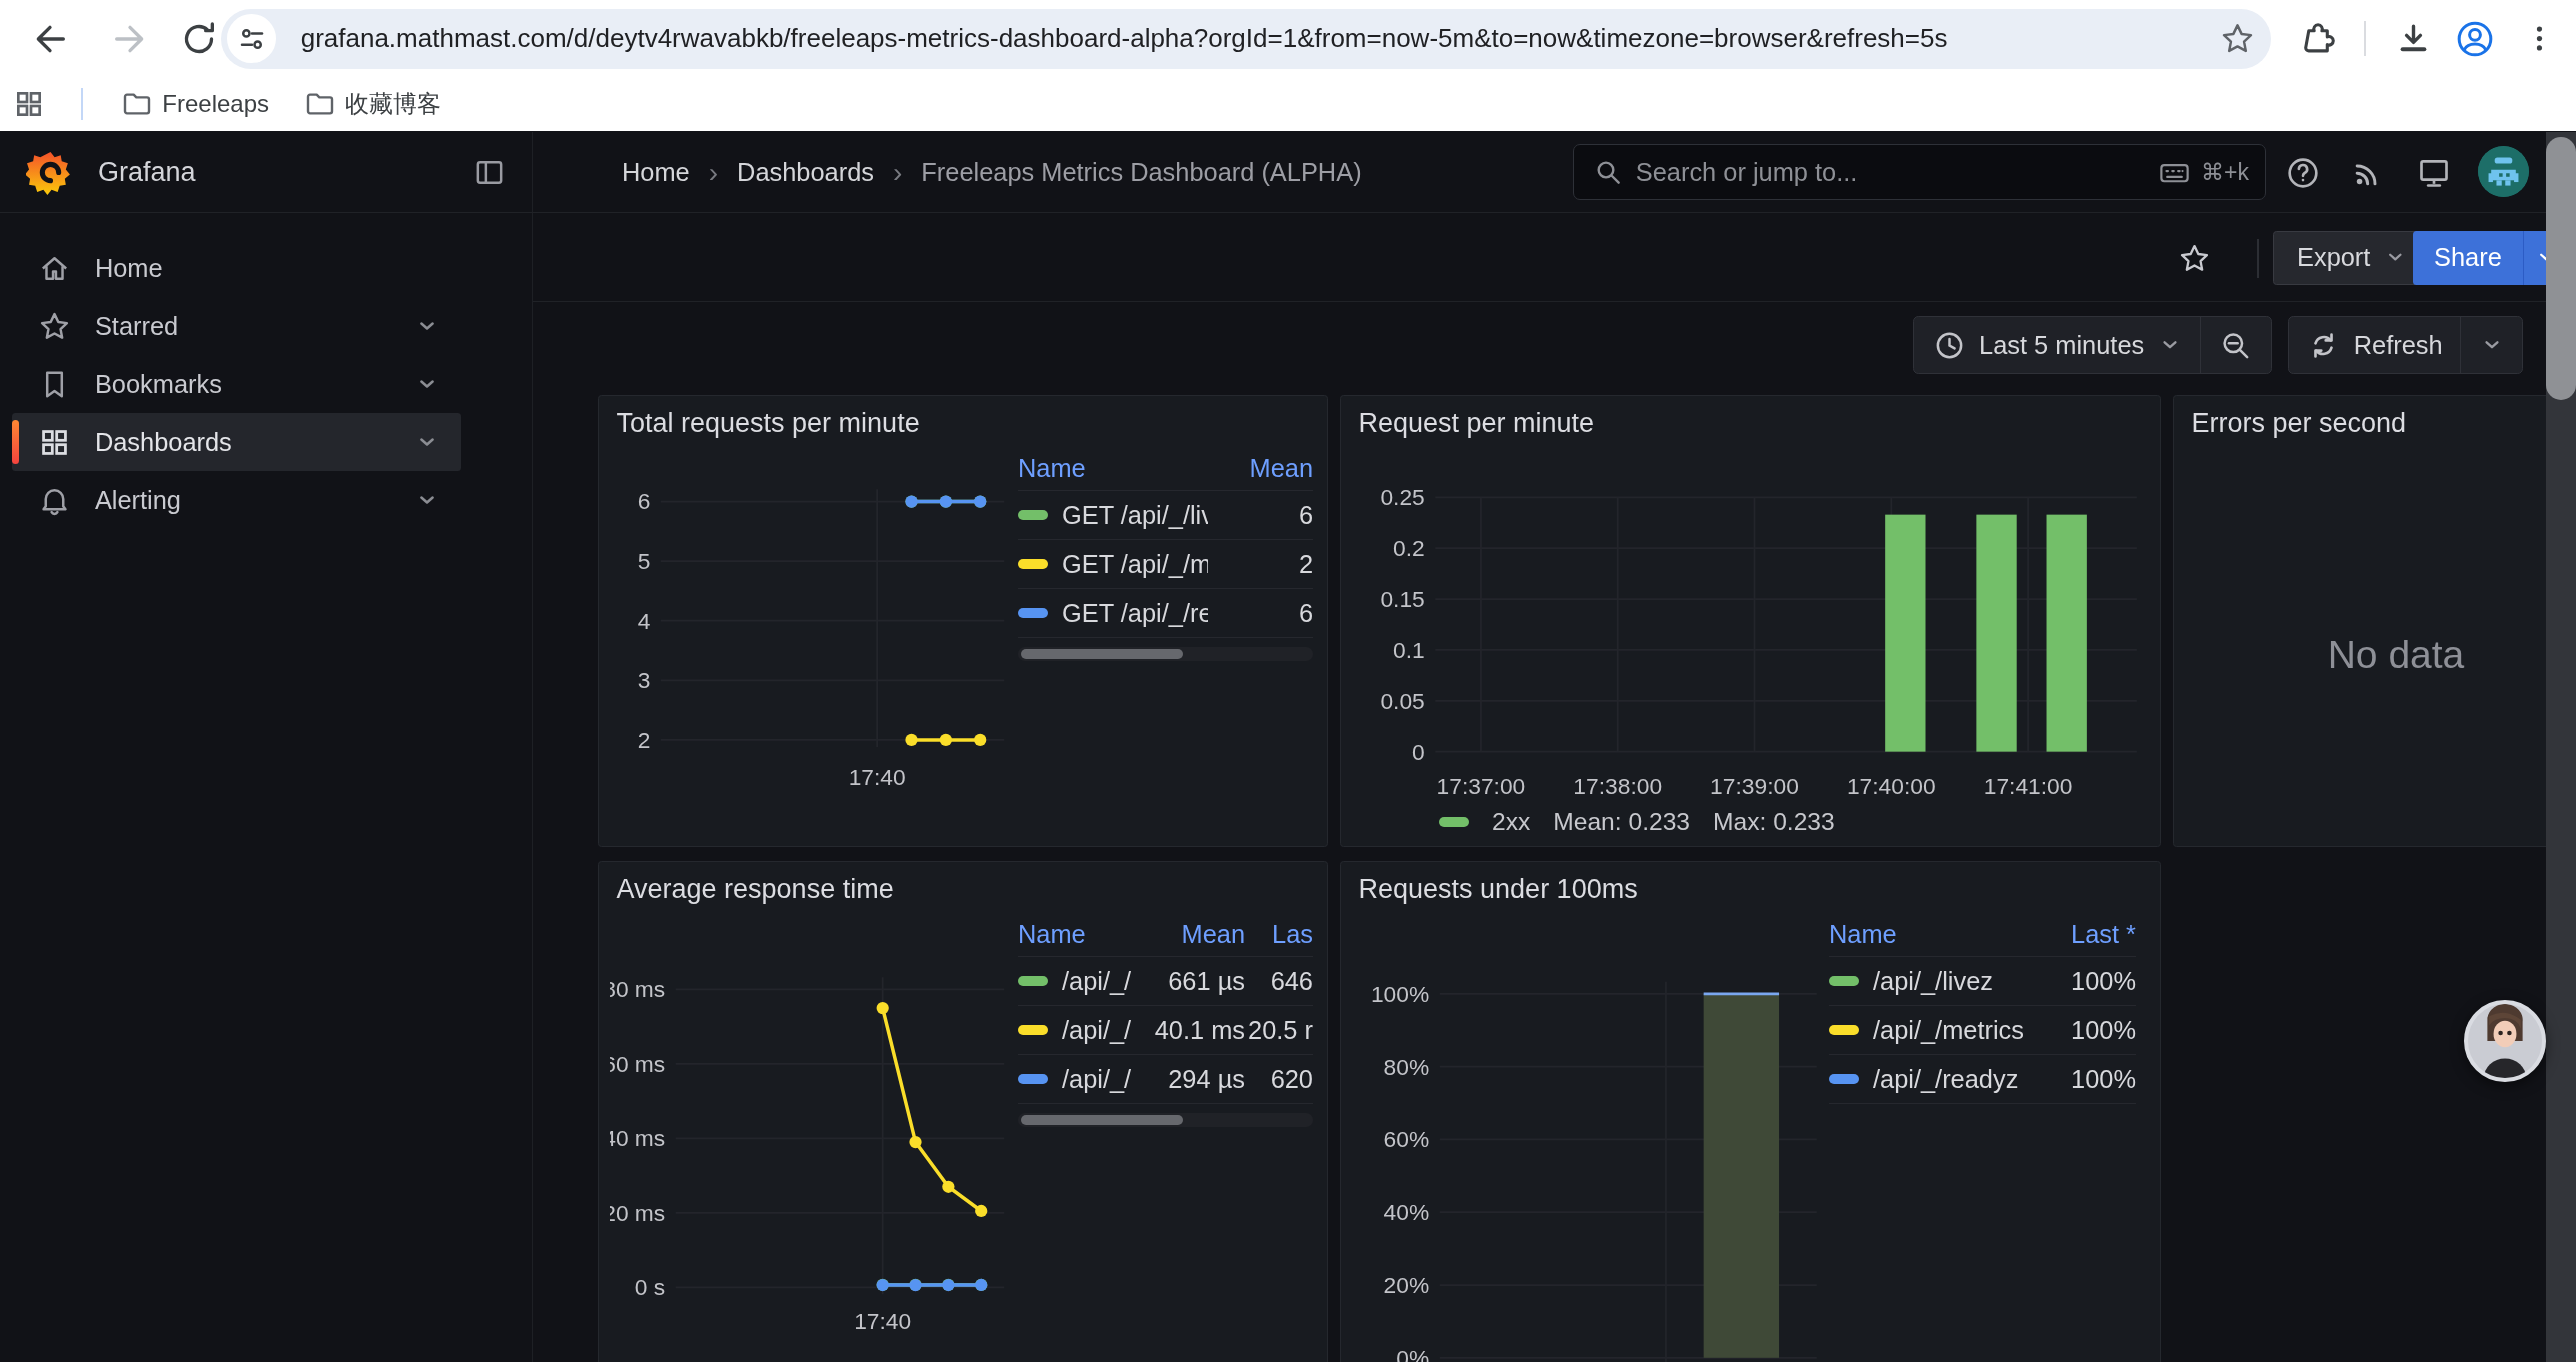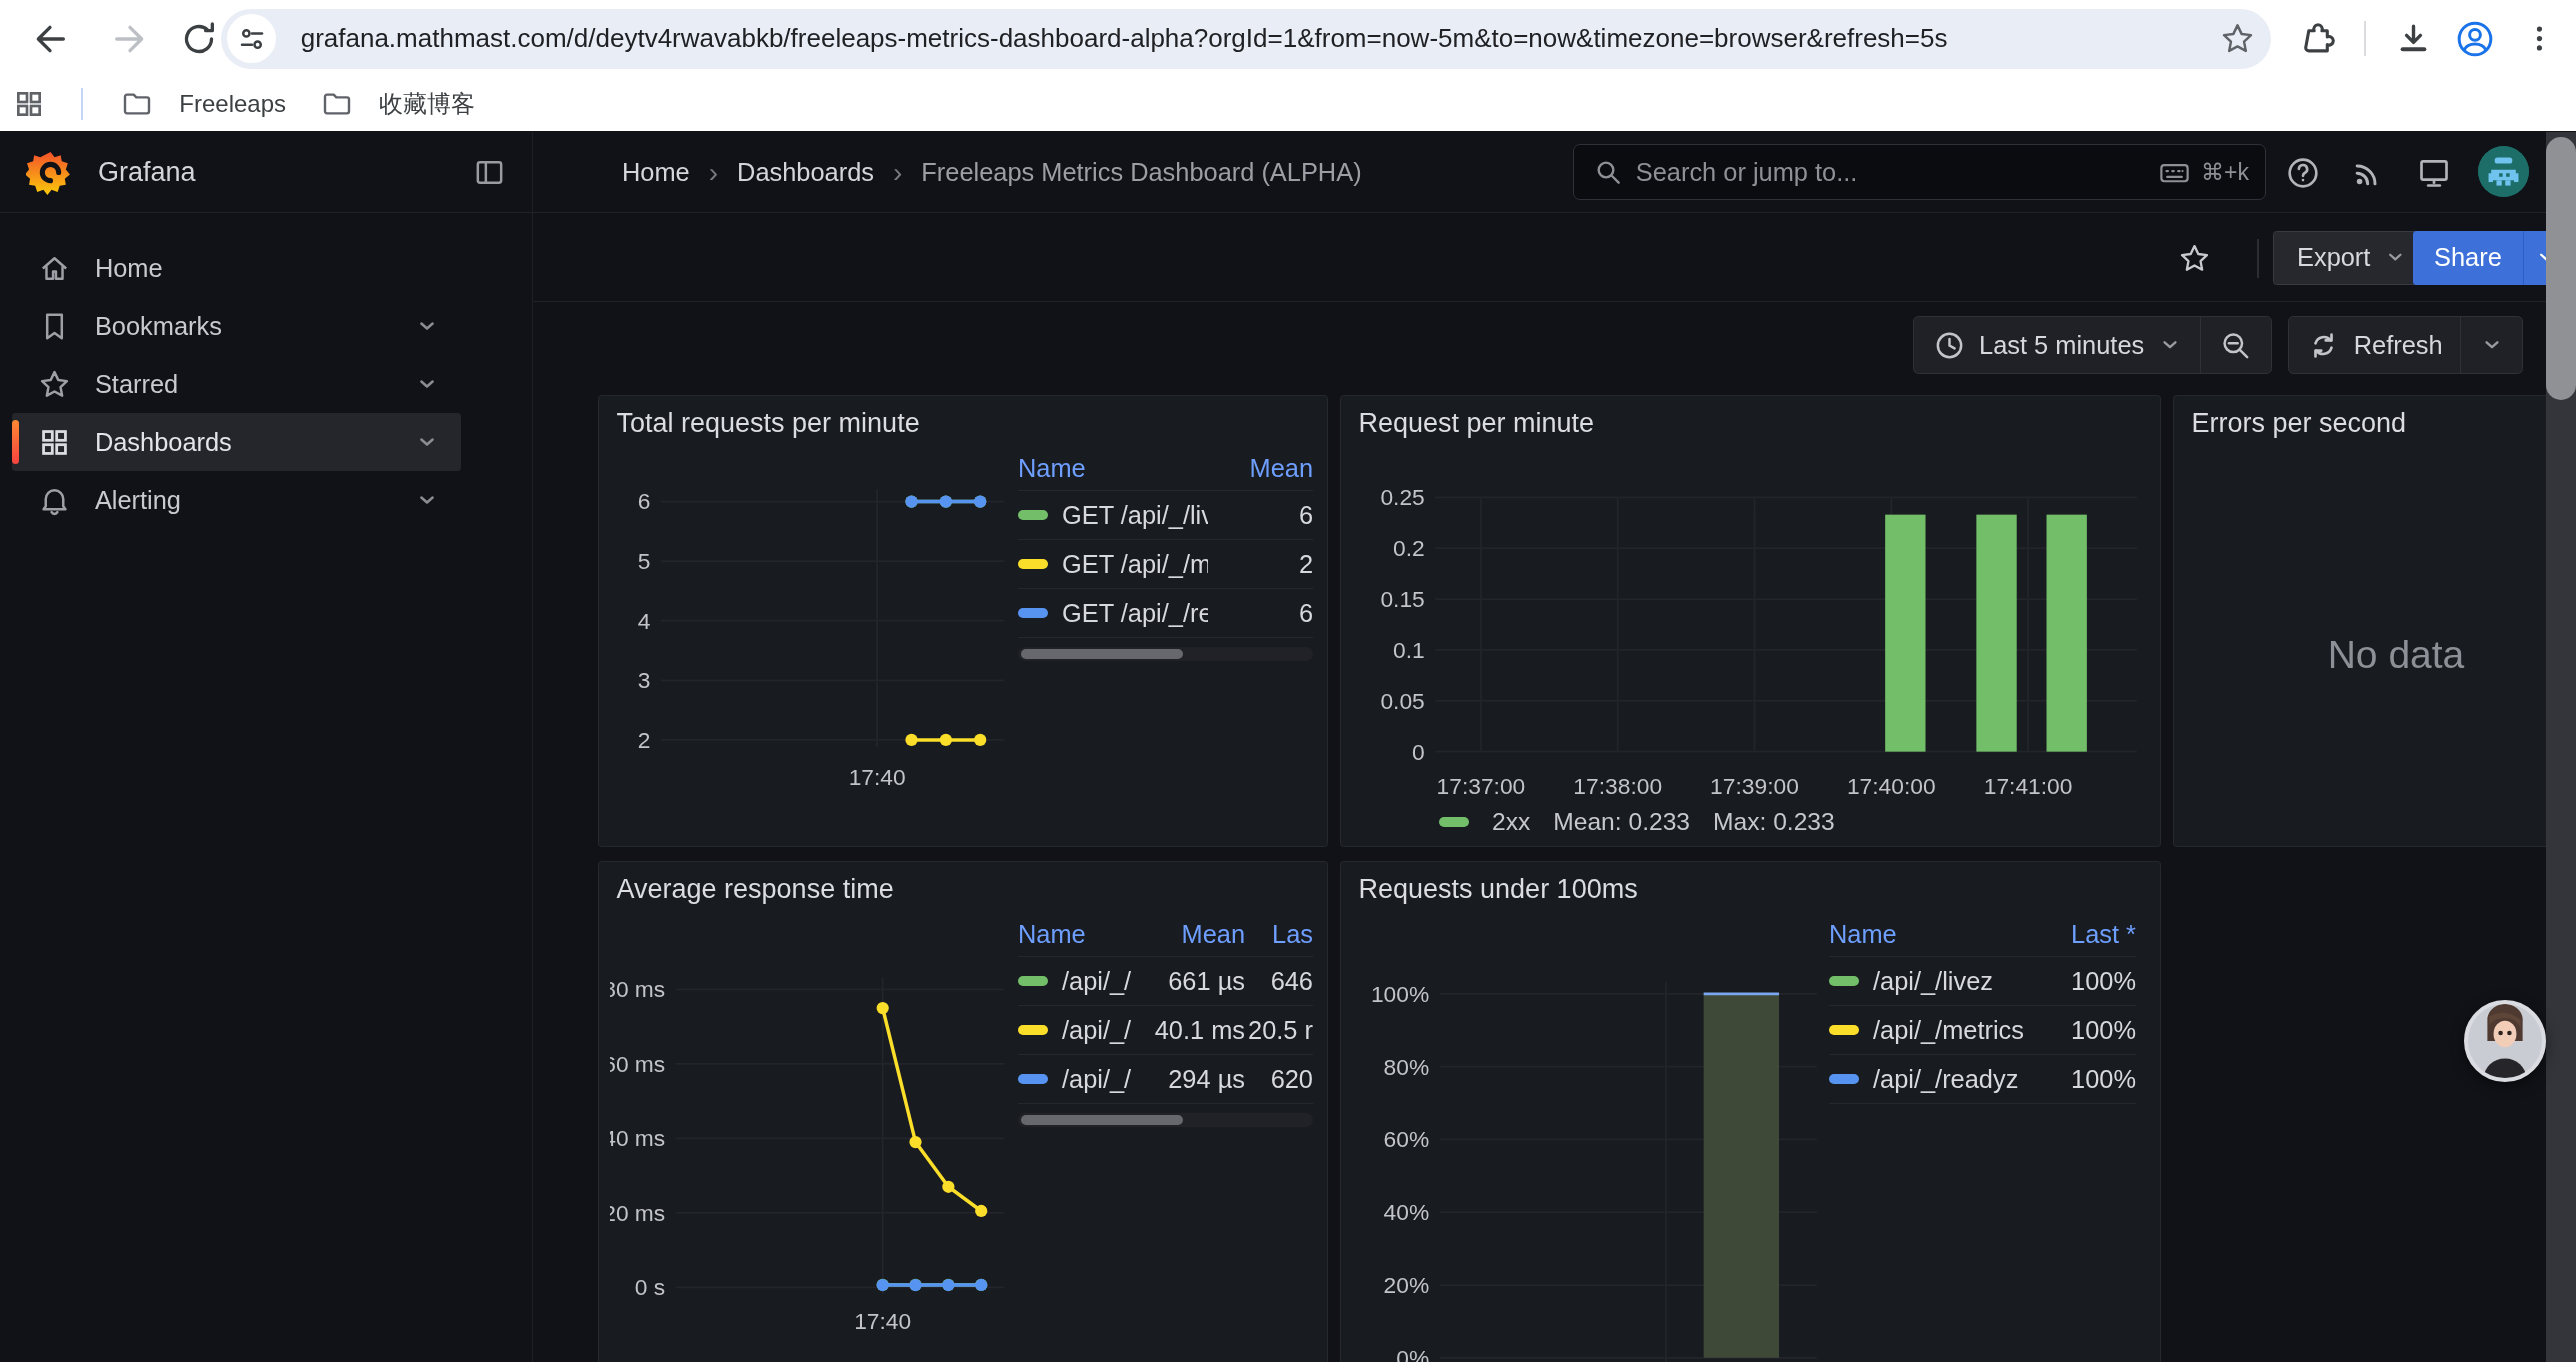--- a/index.html
+++ b/index.html
@@ -13,21 +13,21 @@
   .nav-ico { position:absolute; top:12.3px; width:53px; height:53px; display:flex; align-items:center; justify-content:center; border-radius:50%; color:#5f6368; }
   .url-pill { position:absolute; left:221px; top:8.8px; width:2050px; height:60px; background:#e9eef6; border-radius:30px; display:flex; align-items:center; }
   .tune-circle { width:49px; height:49px; border-radius:50%; background:#ffffff; margin-left:6.1px; display:flex; align-items:center; justify-content:center; color:#3c4043; flex:0 0 auto; }
   .url-text { margin-left:24.6px; font-size:26px; color:#202124; white-space:nowrap; overflow:hidden; flex:1 1 auto; }
   .pill-star { width:56px; height:56px; display:flex; align-items:center; justify-content:center; color:#5f6368; flex:0 0 auto; margin-right:5.3px; }
   .tb-right-ico { position:absolute; top:12.3px; width:53px; height:53px; display:flex; align-items:center; justify-content:center; color:#3c4043; }
   .tb-divider { position:absolute; left:2364px; top:21px; width:1.8px; height:35px; background:#dadce0; }
 
   .bookmarks-bar { position:absolute; left:0; top:77px; width:2576px; height:54px; background:#ffffff; display:flex; align-items:center; }
   .bm-divider { width:1.8px; height:32px; background:#c3d7f7; margin:0 21px 0 23px; }
-  .bookmark { display:flex; align-items:center; gap:26px; padding:7px 17.5px; border-radius:19px; color:#3c4043; font-size:24px; }
+  .bookmark { display:flex; align-items:center; gap:9px; padding:7px 17.5px; border-radius:19px; color:#3c4043; font-size:24px; }
 
   
   .app { position:absolute; left:0; top:132px; width:2576px; height:1231px; background:#111217; color:#d8d9dd;padding-left:40px; }
 
   .sidebar { position:absolute; left:0; top:0; width:533px; height:1231px; border-right:0.9px solid #1e2025; }
   .sb-header { position:absolute; left:0; top:0; width:533px; height:81px; border-bottom:0.9px solid #202227; display:flex; align-items:center; }
   .brand { font-size:27px; color:#d4d5da; margin-left:23px; }
   .collapse-btn { position:absolute; right:23px; top:19px; width:42px; height:42px; display:flex; align-items:center; justify-content:center; color:#9a9ba2; }
   .menu { position:absolute; left:12.3px; top:107px; width:449px; }
   .menu-item { position:relative; height:58px; display:flex; align-items:center; border-radius:3.5px; padding-left:24.6px; color:#c9cad0; }
@@ -210,37 +210,37 @@
           <svg width="35" height="35" viewBox="0 0 48 48" fill="none" stroke="currentColor" stroke-width="3.4" stroke-linejoin="round">
               <path d="M8 24 L24 10 L40 24"></path>
               <path d="M13 21 v17 h9 v-10 h4 v10 h9 v-17"></path>
             </svg>
         </span>
         <span class="mi-label">Home</span>
       </div>
       <div class="menu-item">
         <span class="mi-icon">
           <svg width="35" height="35" viewBox="0 0 48 48" fill="none" stroke="currentColor" stroke-width="3.4" stroke-linejoin="round">
-              <path d="M14 8 h20 v32 l-10 -7 -10 7 z"></path>
+              <path d="M24 7 l5.2 10.8 11.8 1.6 -8.7 8.2 2.2 11.7 -10.5 -5.7 -10.5 5.7 2.2 -11.7 -8.7 -8.2 11.8 -1.6 z"></path>
             </svg>
         </span>
-        <span class="mi-label">Bookmarks</span>
+        <span class="mi-label">Starred</span>
         <span class="mi-chevron">
             <svg width="30" height="30" viewBox="0 0 48 48" fill="none" stroke="currentColor" stroke-width="4" stroke-linecap="round" stroke-linejoin="round">
               <path d="M15 20 l9 8 9 -8"></path>
             </svg>
           </span>
       </div>
       <div class="menu-item">
         <span class="mi-icon">
           <svg width="35" height="35" viewBox="0 0 48 48" fill="none" stroke="currentColor" stroke-width="3.4" stroke-linejoin="round">
-              <path d="M24 7 l5.2 10.8 11.8 1.6 -8.7 8.2 2.2 11.7 -10.5 -5.7 -10.5 5.7 2.2 -11.7 -8.7 -8.2 11.8 -1.6 z"></path>
+              <path d="M14 8 h20 v32 l-10 -7 -10 7 z"></path>
             </svg>
         </span>
-        <span class="mi-label">Starred</span>
+        <span class="mi-label">Bookmarks</span>
         <span class="mi-chevron">
             <svg width="30" height="30" viewBox="0 0 48 48" fill="none" stroke="currentColor" stroke-width="4" stroke-linecap="round" stroke-linejoin="round">
               <path d="M15 20 l9 8 9 -8"></path>
             </svg>
           </span>
       </div>
       <div class="menu-item active">
         <span class="mi-icon">
           <svg width="35" height="35" viewBox="0 0 48 48" fill="none" stroke="currentColor" stroke-width="3.8">
               <rect x="9" y="9" width="12" height="12"></rect>

